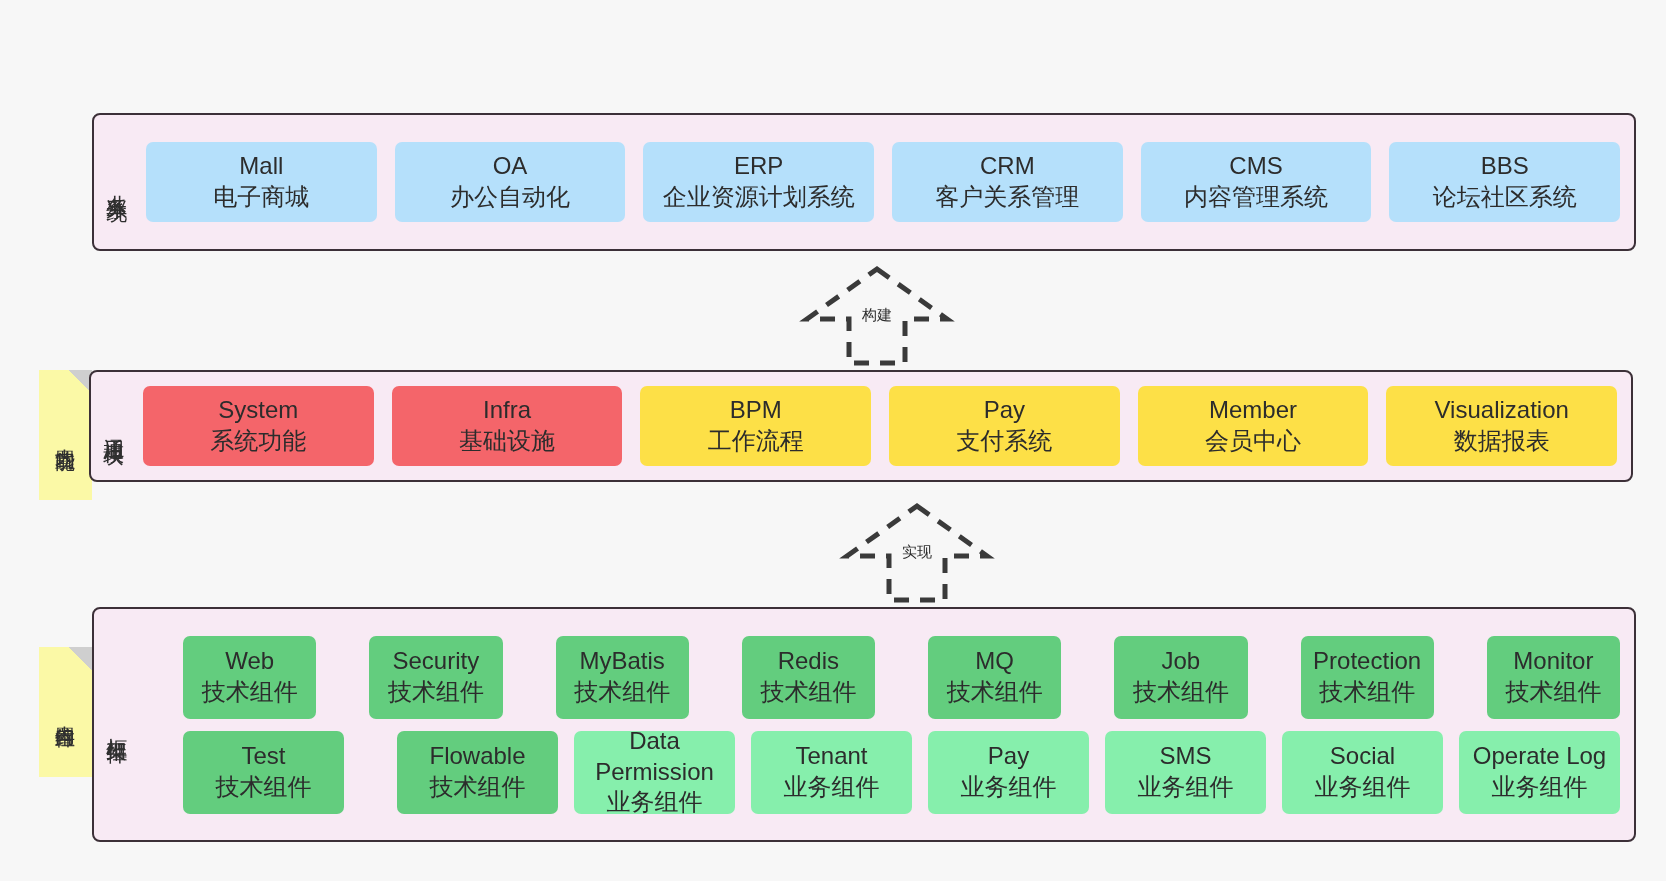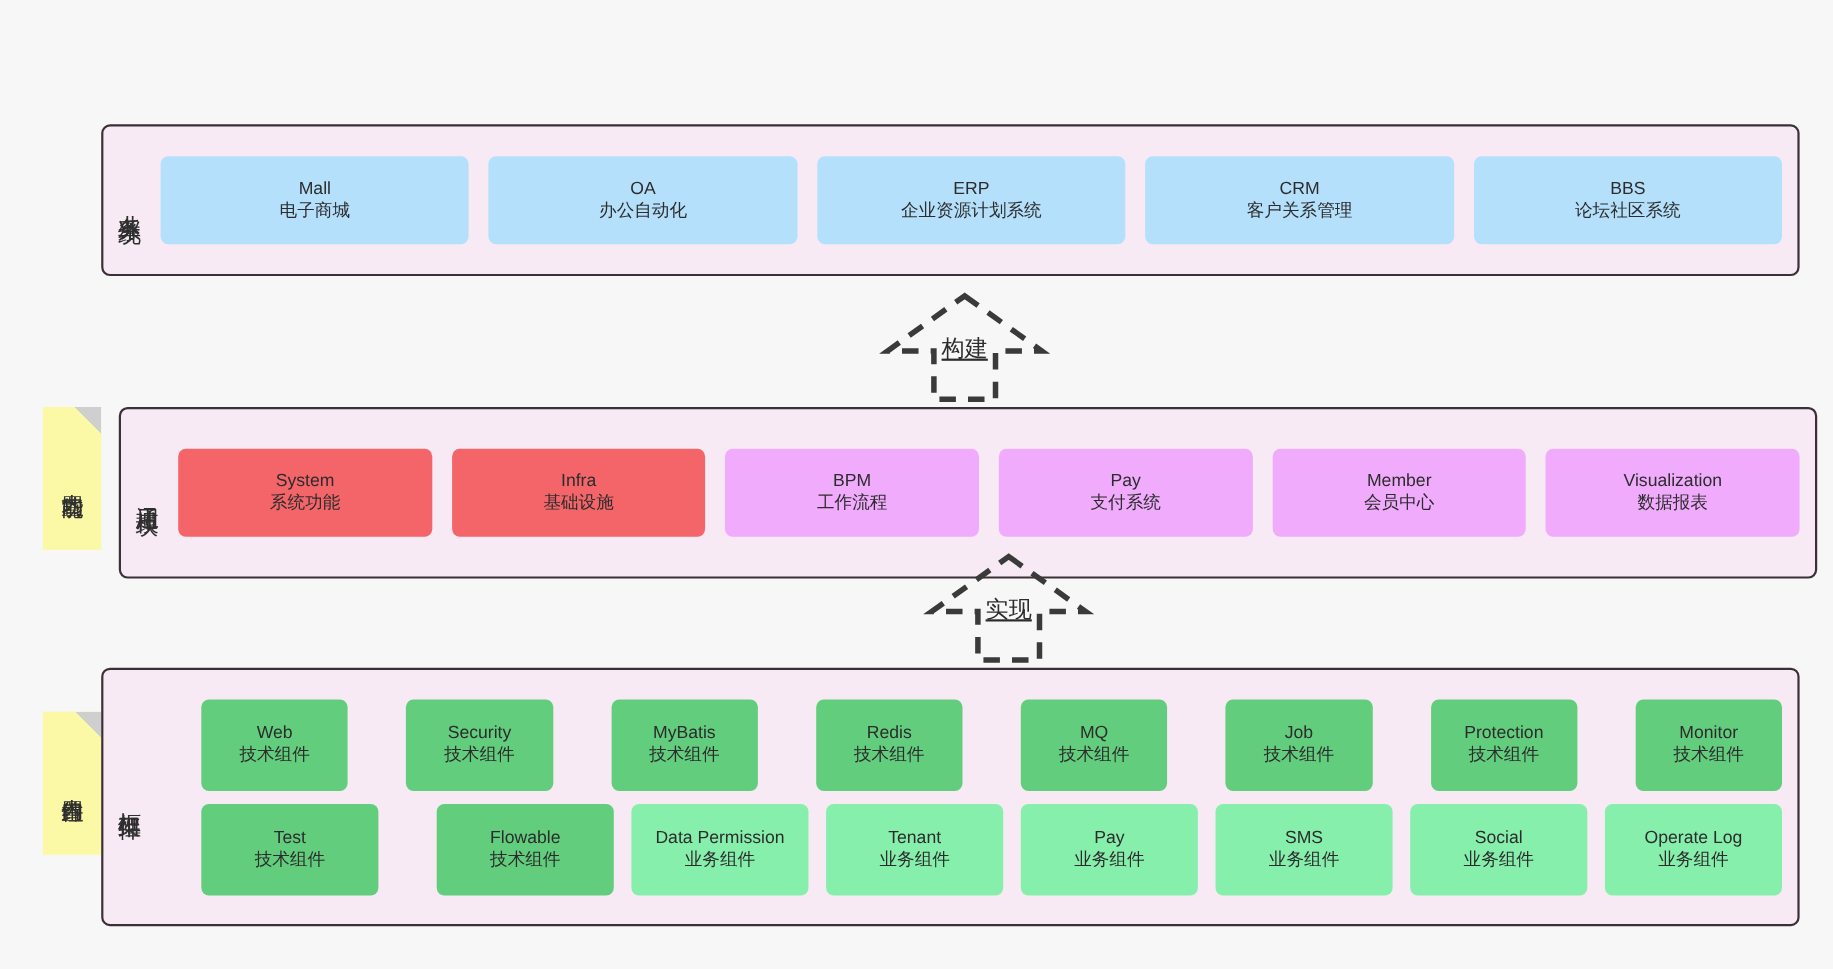--- a/index.html
+++ b/index.html
@@ -57,54 +57,54 @@
 
   
   .node {
     box-sizing: border-box;
     border-radius: 7px;
     display: flex;
     flex-direction: column;
     align-items: center;
     justify-content: center;
     text-align: center;
-    font-size: 16px;
+    font-size: 24px;
     line-height: 1.28;
     color: #2c2c2c;
     padding: 4px 6px;
   }
   .node .n-en { white-space: normal; }
   .node .n-cn { white-space: nowrap; }
 
   
   .c-blue       { background: #b5e0fb; }
   .c-red        { background: #f4656a; }
-  .c-pink       { background: #f0abfc; }
+  .c-pink       { background: #fde047; }
   .c-green      { background: #63cd7e; margin-left: 37px; }
   .c-lightgreen { background: #86efac; }
 
   
   #layer-business {
     left: 92px;
     top: 113px;
     width: 1544px;
     height: 138px;
   }
   #layer-business .layer-body { gap: 18px; }
   #layer-business .node {
     flex: 1 1 0;
     height: 80px;
   }
 
   
   #layer-modules {
-    left: 108px;
+    left: 89px;
     top: 370px;
     width: 1544px;
-    height: 156px;
+    height: 112px;
   }
   #layer-modules .layer-body { gap: 18px; }
   #layer-modules .node {
     flex: 1 1 0;
     height: 80px;
   }
 
   
   #layer-framework {
     left: 92px;
@@ -172,25 +172,24 @@
     width: 200px;
     height: 110px;
   }
   .connector svg { display: block; }
   .connector .conn-label {
     position: absolute;
     left: 0;
     top: 44px;
     width: 200px;
     text-align: center;
-    font-size: 21px;
+    font-size: 15px;
     color: #2c2c2c;
     line-height: 1;
     pointer-events: none;
-    text-decoration: underline;
   }
   #connector-build { left: 777px; top: 263px; }
   #connector-impl  { left: 817px; top: 500px; }
 </style>
 </head>
 <body>
 
 <div id="stage">
 
   <div class="layer" id="layer-business">
@@ -207,20 +206,24 @@
       </div>
       <div class="node c-blue">
         <span class="n-en">ERP</span>
         <span class="n-cn">企业资源计划系统</span>
       </div>
       <div class="node c-blue">
         <span class="n-en">CRM</span>
         <span class="n-cn">客户关系管理</span>
       </div>
       <div class="node c-blue">
+        <span class="n-en">CMS</span>
+        <span class="n-cn">内容管理系统</span>
+      </div>
+      <div class="node c-blue">
         <span class="n-en">BBS</span>
         <span class="n-cn">论坛社区系统</span>
       </div>
 
     </div>
   </div>
 
   <div class="connector" id="connector-build">
     <svg width="200" height="110" viewBox="0 0 200 110">
       <path d="M 100 6 L 170 56 L 128 56 L 128 100 L 72 100 L 72 56 L 30 56 Z" fill="none" stroke="#3a3a3a" stroke-width="5" stroke-dasharray="15,11" stroke-linejoin="miter"></path>

